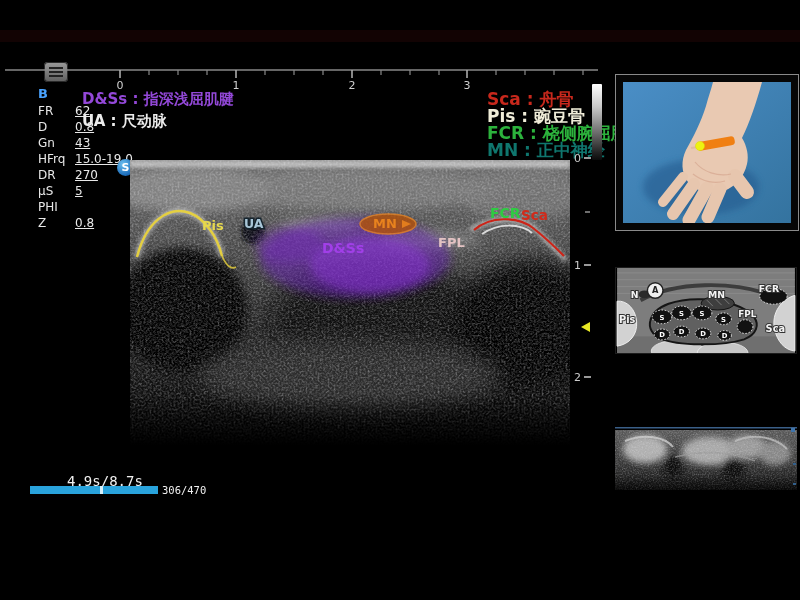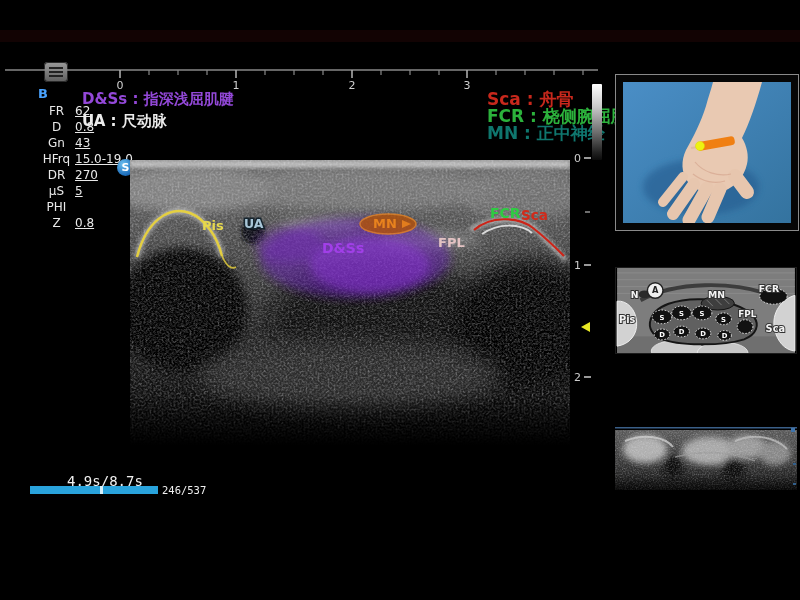--- a/index.html
+++ b/index.html
@@ -7,21 +7,21 @@
           font-family:"DejaVu Sans",sans-serif;color:#ddd;}
   
   .titlebar-tint{position:absolute;left:0;top:30px;width:800px;height:12px;background:#120303;}
   .menu-btn{position:absolute;left:44px;top:62px;width:24px;height:20px;border-radius:4px;
             background:linear-gradient(#9a9a9a,#5f5f5f);box-shadow:0 0 0 1px #2a2a2a inset;}
   .menu-btn .bars{margin:5px 5px 0 5px;height:2px;background:#222;box-shadow:0 4px 0 #222,0 8px 0 #222;}
   .ruler{position:absolute;left:0;top:60px;}
   
   .mode-b{position:absolute;left:38px;top:86px;font-size:13px;font-weight:bold;color:#4aa3ff;}
   .params{position:absolute;left:38px;top:103px;font-size:12px;line-height:16px;color:#e8e8e8;}
-  .params .row{display:flex;text-align:center;}
+  .params .row{display:flex;}
   .params .lab{width:37px;}
   .params .val{white-space:nowrap;text-decoration:underline;}
   
   .key-left{position:absolute;left:82px;top:88px;font-size:15px;font-weight:bold;line-height:22px;white-space:nowrap;}
   .key-right{position:absolute;left:487px;top:91px;font-size:17px;font-weight:bold;line-height:17px;white-space:nowrap;}
   
   .graybar{position:absolute;left:592px;top:84px;width:10px;height:76px;border-radius:1px;
            background:linear-gradient(180deg,#ffffff 0%,#c9c9c9 30%,#6a6a6a 65%,#222 90%,#0b0b0b 100%);}
   
   .s-badge{position:absolute;left:117px;top:159px;width:17px;height:17px;border-radius:50%;
@@ -98,20 +98,21 @@
         <span class="val">0.8</span>
       </div>
   </div>
 
   <div class="key-left">
     <div style="color: rgb(147, 72, 216);">D&amp;Ss : 指深浅屈肌腱</div>
     <div style="color: rgb(236, 236, 236);">UA : 尺动脉</div>
   </div>
   <div class="key-right">
     <div style="color: rgb(200, 40, 28);">Sca : 舟骨</div>
+    <div style="color: rgb(239, 236, 216);">Pis : 豌豆骨</div>
     <div style="color: rgb(44, 178, 60);">FCR : 桡侧腕屈肌腱</div>
     <div style="color: #0f766e;">MN : 正中神经</div>
   </div>
 
   <div class="graybar"></div>
   <div class="s-badge">S</div>
 
   <svg class="us-main" width="440" height="285" viewBox="0 0 440 285">
     <defs>
       <linearGradient id="usg" x1="0" y1="0" x2="0" y2="1">
@@ -191,21 +192,21 @@
     <line x1="12" y1="115" x2="19" y2="115" stroke="#ccc" stroke-width="1.5"></line>
     <polygon points="9,177 18,172 18,182" fill="#e8e824"></polygon>
     <text x="2" y="231" font-size="11" fill="#ccc">2</text>
     <line x1="12" y1="227" x2="19" y2="227" stroke="#ccc" stroke-width="1.5"></line>
   </svg>
 
   <div class="cine-time">4.9s/8.7s</div>
   <div class="cine-bar">
     <div class="cine-pos"></div>
   </div>
-  <div class="cine-frames">246/537</div>
+  <div class="cine-frames">306/470</div>
 
   <div class="photo-panel">
     <svg width="168" height="141" viewBox="0 0 168 141">
       <defs>
         <linearGradient id="blu" x1="0" y1="0" x2="1" y2="1">
           <stop offset="0%" stop-color="#4a8ec6"></stop>
             <stop offset="100%" stop-color="#34739f"></stop>
         </linearGradient>
         <filter id="pb3" x="-50%" y="-50%" width="200%" height="200%">
             <feGaussianBlur stdDeviation="3"></feGaussianBlur>

